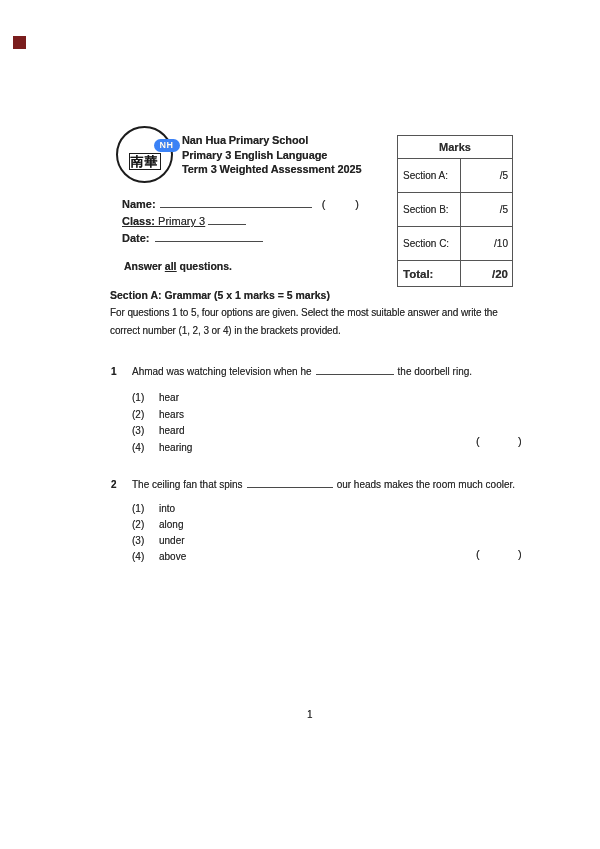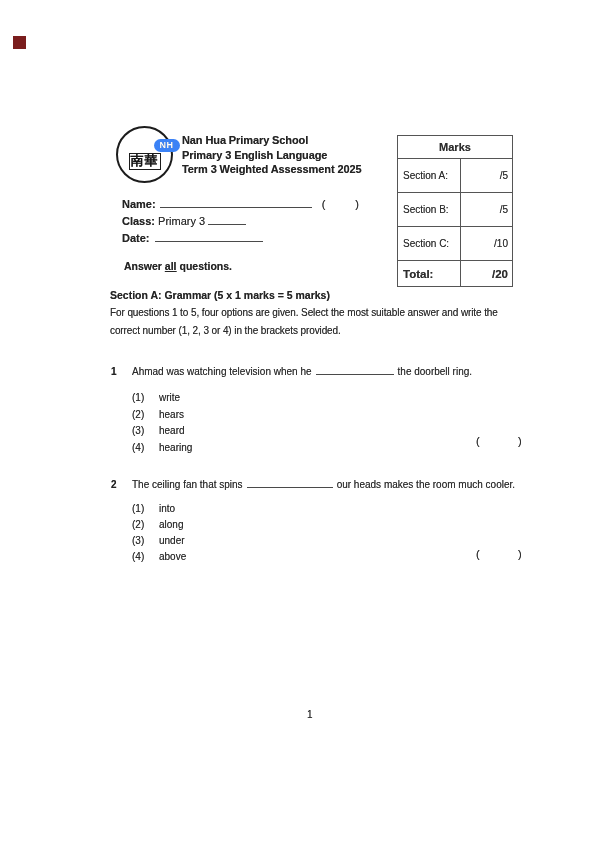--- a/index.html
+++ b/index.html
@@ -16,21 +16,21 @@
     position:absolute; left:116px; top:126px; width:57px; height:57px;
     border:2.5px solid #1c1c1c; border-radius:50%;
     display:flex; flex-direction:column; align-items:center; justify-content:center; gap:1px;
   }
   .logo-nh {
     background:#3b82f6; color:#ffffff; font-size:9px; font-weight:bold;
     padding:1px 6px; border-radius:8px; letter-spacing:0.5px; line-height:11px;margin-left:44px;
   }
   .logo-cn {
     font-size:13px; font-weight:bold; color:#161616; border:1.5px solid #1c1c1c;
-    padding:0 1px; line-height:15px; letter-spacing:1px; white-space:nowrap;font-family:Liberation Mono, monospace;
+    padding:0 1px; line-height:15px; letter-spacing:1px; white-space:nowrap;
   }
 
   
   .header-text {
     position:absolute; left:182px; top:133px; font-size:11px; font-weight:bold;
     line-height:14.5px; letter-spacing:-0.1px; color:#242424;
   }
 
   
   .marks-table {
@@ -39,21 +39,21 @@
   }
   .marks-table th, .marks-table td { border:1.4px solid #555555; }
   .marks-table th { font-size:11px; font-weight:bold; height:23px; text-align:center; }
   .marks-table td.lbl { font-size:10px; height:34px; padding-left:5px; width:63px; }
   .marks-table td.val { font-size:10px; text-align:right; padding-right:4px; }
   .marks-table tr.total td { font-weight:bold; font-size:11.5px; height:26px; }
 
   
   .info-row { position:absolute; left:110px; font-size:11px; white-space:nowrap;margin-left:12px; }
   .row-name { top:196px; }
-  .row-class { top:213px; }
+  .row-class { top:213px;text-decoration:underline; }
   .row-date { top:230px; }
   .lbl-b { font-weight:bold; color:#242424; }
   .uline { display:inline-block; border-bottom:1.4px solid #4a4a4a; height:12px; vertical-align:baseline; }
   .u-name { width:152px; margin-left:4px; }
   .u-class { width:38px; margin-left:3px; }
   .u-date { width:108px; margin-left:5px; }
   .paren-open { margin-left:10px; }
   .paren-close { margin-left:30px; }
 
   
@@ -140,21 +140,21 @@
   <div class="answer-all"><span>Answer </span><span class="u">all</span><span> questions.</span></div>
 
   <div class="section-heading">Section A: Grammar (5 x 1 marks = 5 marks)</div>
   <div class="instr instr1">For questions 1 to 5, four options are given. Select the most suitable answer and write the</div>
   <div class="instr instr2">correct number (1, 2, 3 or 4) in the brackets provided.</div>
 
   <div class="q-line q1">
     <span class="q-num">1</span><span>Ahmad was watching television when he</span><span class="blank blank-q1"></span><span>the doorbell ring.</span>
   </div>
   <div class="options opts-q1">
-    <div><span class="opt-num">(1)</span><span>write</span></div>
+    <div><span class="opt-num">(1)</span><span>hear</span></div>
     <div><span class="opt-num">(2)</span><span>hears</span></div>
     <div><span class="opt-num">(3)</span><span>heard</span></div>
     <div><span class="opt-num">(4)</span><span>hearing</span></div>
   </div>
   <div class="ans-brackets ab-q1">
     <span class="ab-open">(</span>
     <span class="ab-close">)</span>
   </div>
 
   <div class="q-line q2">

